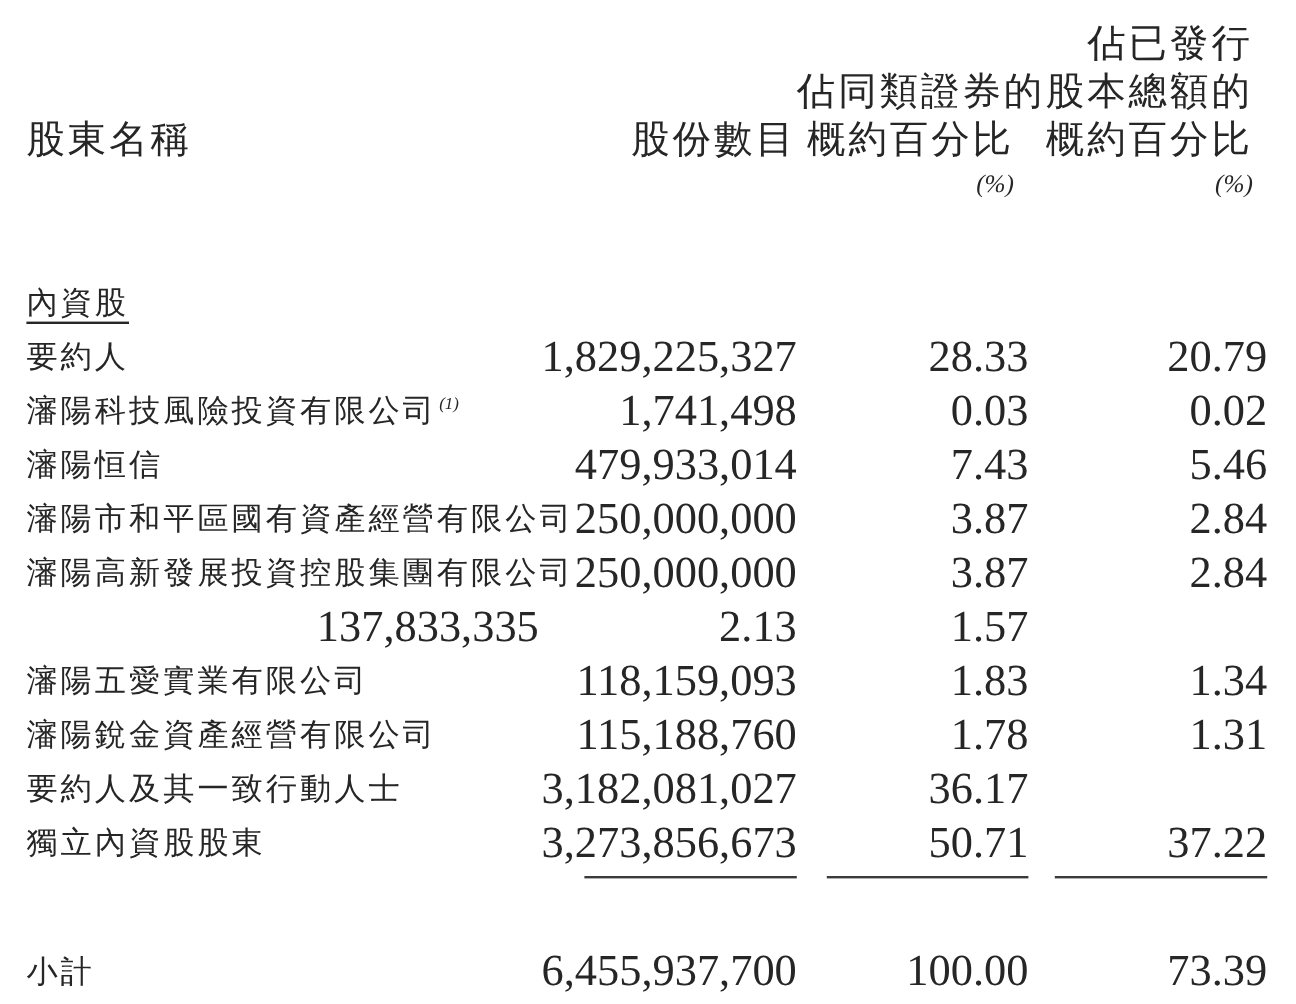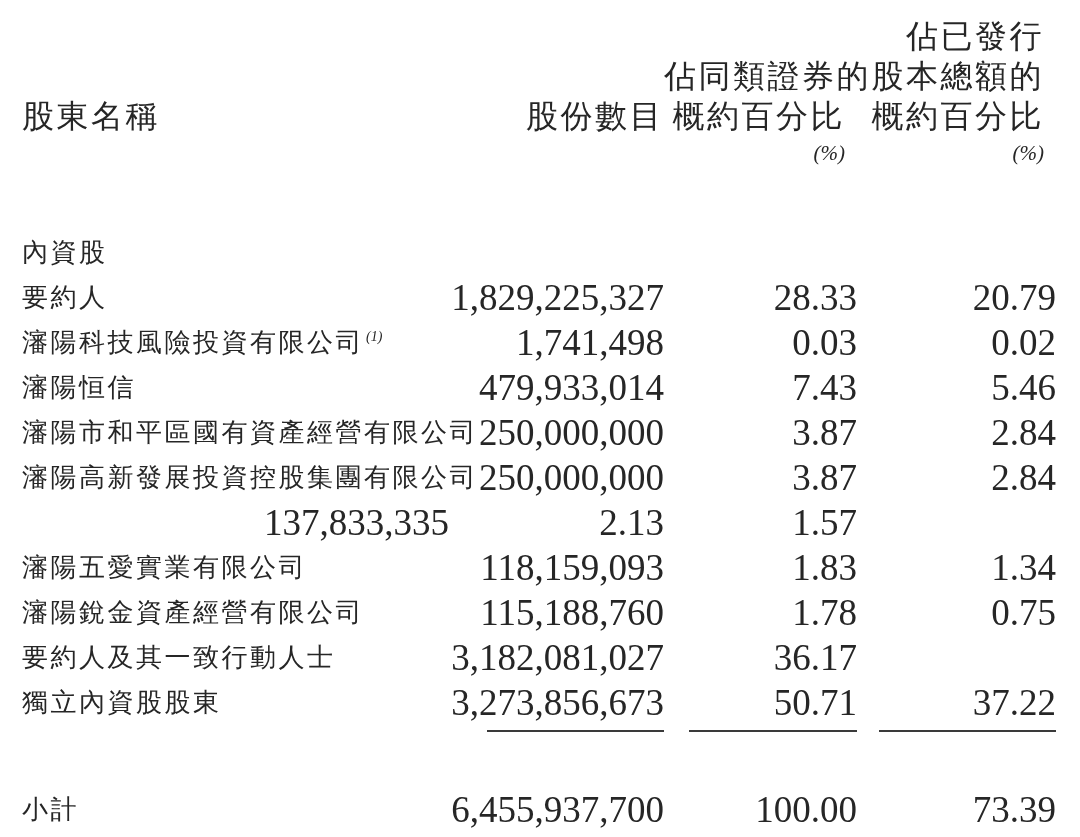--- a/index.html
+++ b/index.html
@@ -29,20 +29,21 @@
   }
   .unit-spacer { height:34px; }
   
   .tbody { margin-top:60px; }
   .trow { height:45px; align-items:center; }
   .cell { white-space:nowrap; }
   .cell.name { font-size:26px; letter-spacing:2.5px; }
   .cell.num  { text-align:right; font-size:37px; letter-spacing:0; }
   .trow.bold .cell { font-weight:400; }
   .section-label {
+    text-decoration:underline;
     text-underline-offset:7px;
     text-decoration-thickness:2px;
   }
   sup.note {
     font-size:14px; font-style:italic; letter-spacing:0;
     vertical-align:super; line-height:0; margin-left:2px;
   }
   
   .rule-row { height:10px; align-items:start; }
   .rule { justify-self:end; border-top:2.5px solid #3a3a3a; margin-top:5px; }
@@ -125,21 +126,21 @@
       <div class="grid trow">
         <div class="cell name"><div class="" style="display: inline;">瀋陽五愛實業有限公司</div></div>
         <div class="cell num">118,159,093</div>
         <div class="cell num">1.83</div>
         <div class="cell num">1.34</div>
       </div>
       <div class="grid trow">
         <div class="cell name"><div class="" style="display: inline;">瀋陽銳金資產經營有限公司</div></div>
         <div class="cell num">115,188,760</div>
         <div class="cell num">1.78</div>
-        <div class="cell num">0.75</div>
+        <div class="cell num">1.31</div>
       </div>
       <div class="grid trow bold">
         <div class="cell name"><div class="" style="display: inline;">要約人及其一致行動人士</div></div>
         <div class="cell num">3,182,081,027</div>
         <div class="cell num">36.17</div>
       </div>
       <div class="grid trow">
         <div class="cell name"><div class="" style="display: inline;">獨立內資股股東</div></div>
         <div class="cell num">3,273,856,673</div>
         <div class="cell num">50.71</div>

